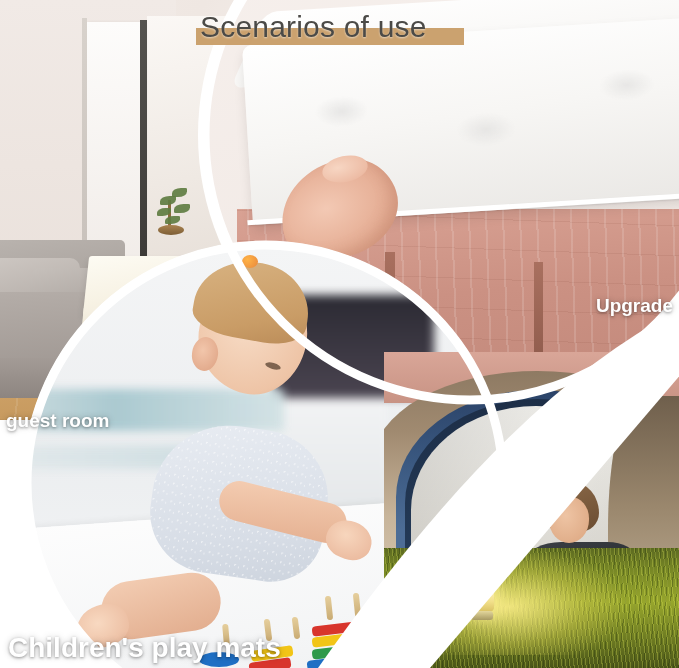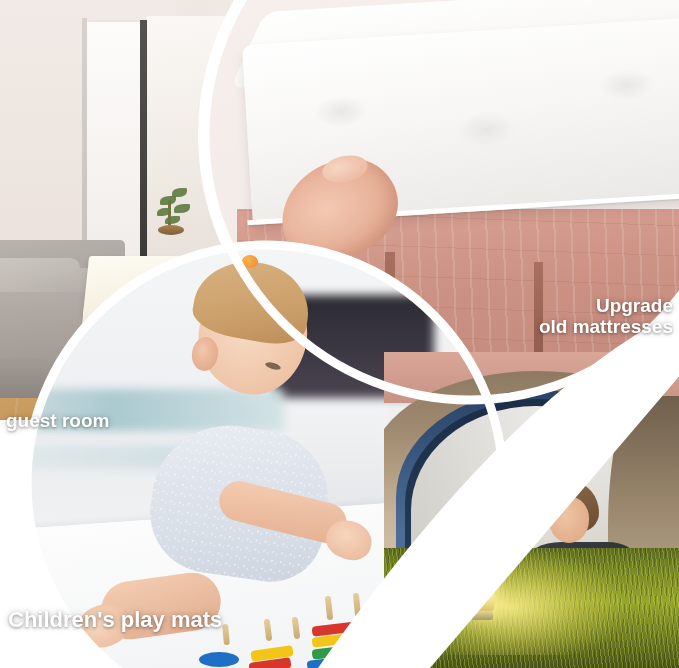--- a/index.html
+++ b/index.html
@@ -199,22 +199,22 @@
   
   #title-wrap{position:absolute;left:196px;top:8px;width:280px;height:44px;}
   #title-hl{position:absolute;left:0;top:20px;width:268px;height:17px;background:#c79a63;opacity:.92;}
   #title{position:absolute;left:4px;top:2px;width:300px;font-size:30px;font-weight:400;
          color:#4b4a47;letter-spacing:.2px;white-space:nowrap;
          text-shadow:0 1px 2px rgba(255,255,255,.55);}
 
   .lbl{position:absolute;color:#ffffff;font-weight:bold;line-height:1.12;
        text-shadow:0 1px 3px rgba(0,0,0,.38),0 0 7px rgba(0,0,0,.22);}
   #lbl-guest{left:6px;top:370px;font-size:19px;margin-top:40px;}
-  #lbl-upgrade{right:6px;top:295px;font-size:19px;text-align:right;}
-  #lbl-kids{left:8px;top:608px;font-size:22px;text-align:center;}
+  #lbl-upgrade{right:6px;top:295px;font-size:19px;}
+  #lbl-kids{left:8px;top:632px;font-size:28px;text-align:center;}
   #lbl-camp{right:6px;top:632px;font-size:20px;text-align:right;}
 </style>
 </head>
 <body>
 
 <div id="stage">
 
   <div class="panel" id="p-guest">
     <div class="gr-wall"></div>
     <div class="gr-wall2"></div>
@@ -332,24 +332,27 @@
 
     <path d="M 318 668 L 430 668 L 700 352 L 700 300 Q 520 380 318 668 Z" fill="#ffffff"></path>
 
     <circle cx="265" cy="483" r="238" fill="none" stroke="#ffffff" stroke-width="9"></circle>
 
     <circle cx="470" cy="135" r="265" fill="none" stroke="#ffffff" stroke-width="9"></circle>
 
     <path d="M 205 330 L 212 330 L 212 420 L 205 420 Z" fill="#ffffff" opacity="0"></path>
   </svg>
 
+  <div id="title-wrap">
+    <div id="title-hl"></div>
+    <div id="title">Scenarios of use</div>
+  </div>
 
   <div class="lbl" id="lbl-guest">guest room</div>
 
   <div class="lbl" id="lbl-upgrade">
     <div>Upgrade</div>
-    <div>old mattresses</div>
   </div>
 
   <div class="lbl" id="lbl-kids">Children's play mats</div>
 
 
 </div>
 
 </body></html>

